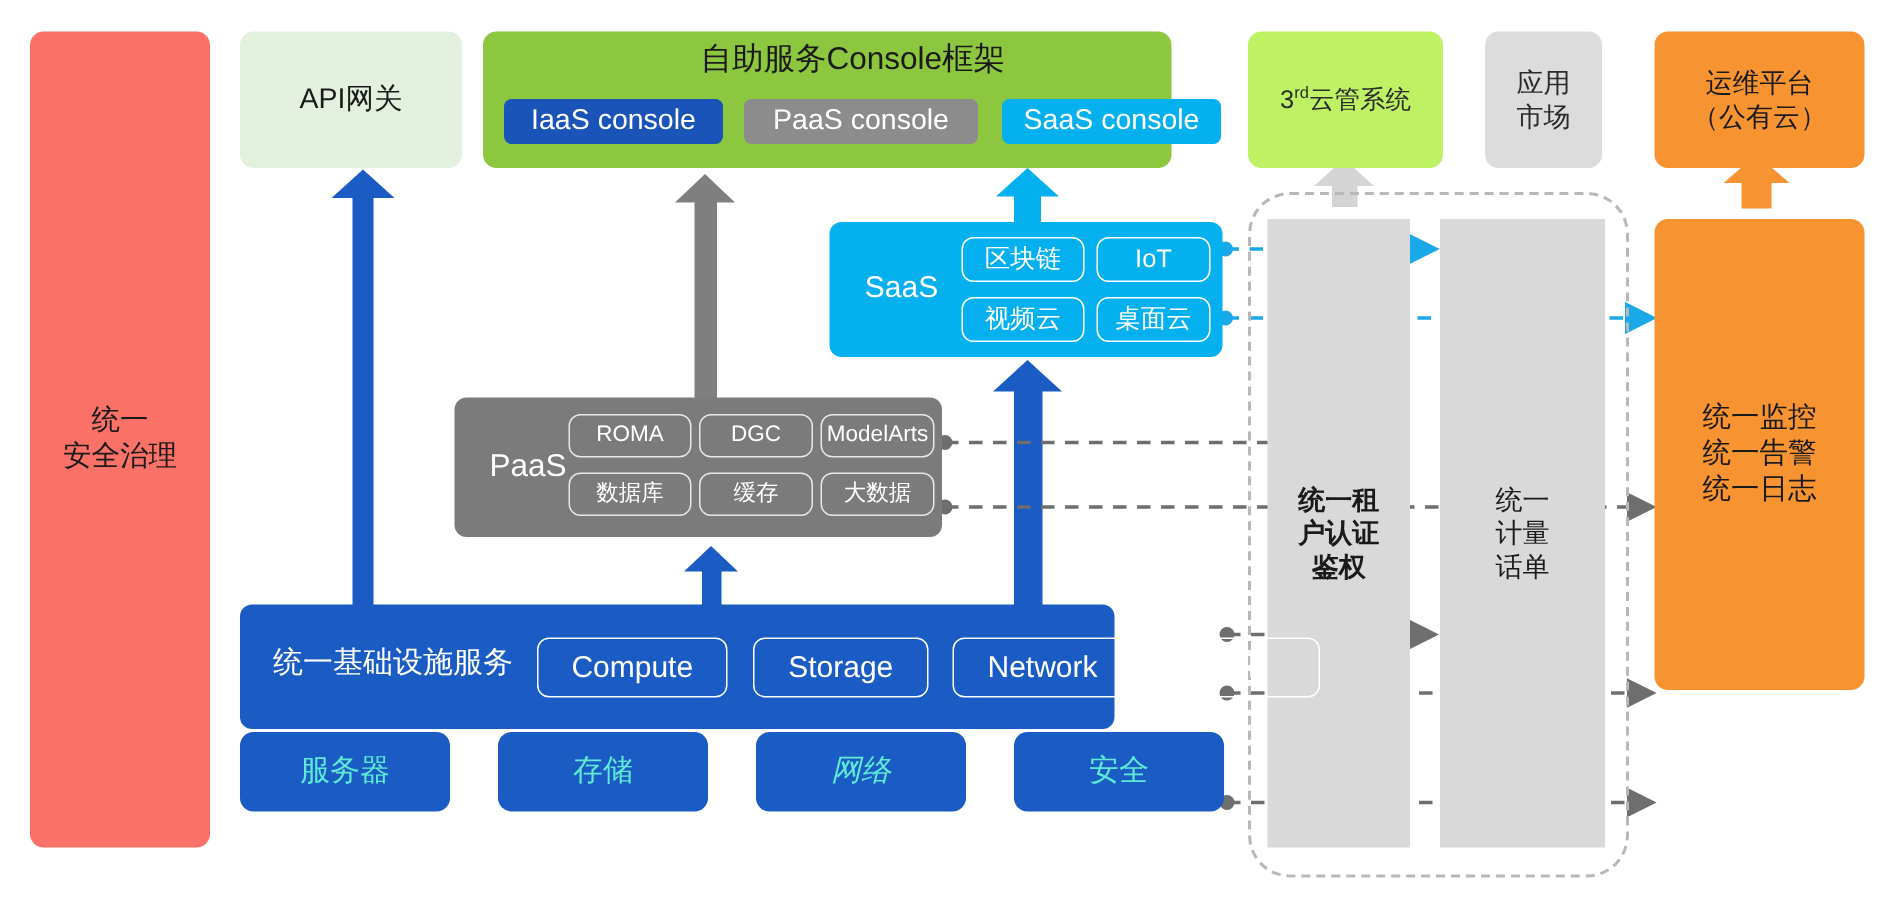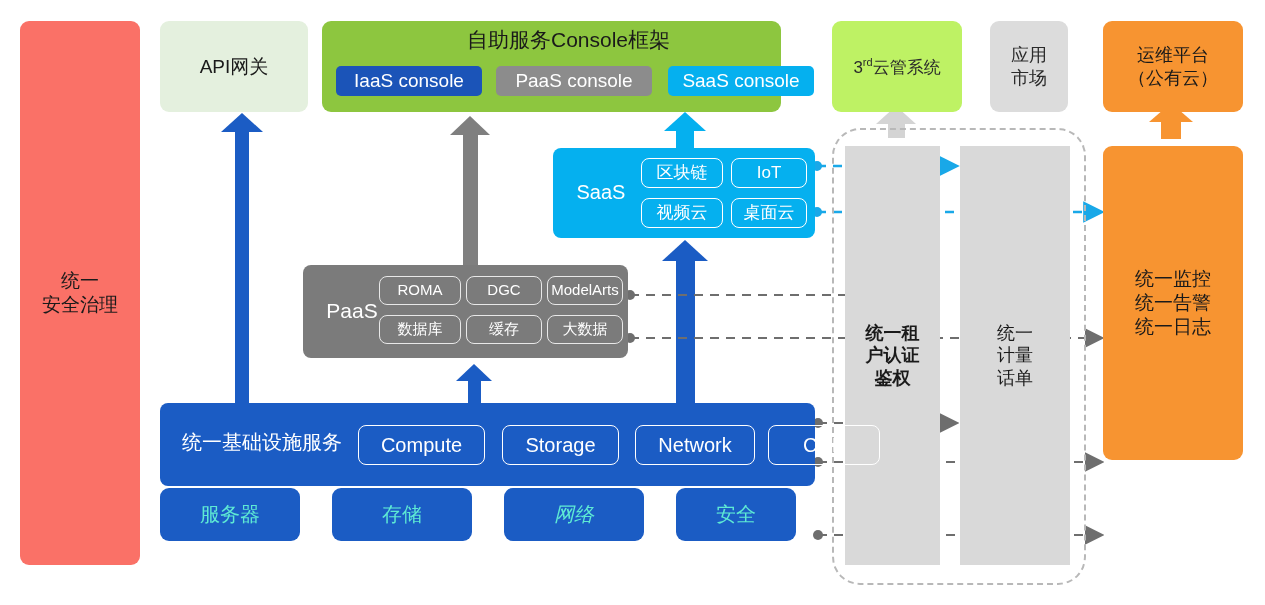--- a/index.html
+++ b/index.html
@@ -81,40 +81,40 @@
                border-radius:8px; color:#ffffff; font-size:15px;
                display:flex; align-items:center; justify-content:center; }
   #paas-c0 { left:76px;  top:11px; width:80px; }
   #paas-c1 { left:163px; top:11px; width:74px; }
   #paas-c2 { left:244px; top:11px; width:74px; }
   #paas-c3 { left:76px;  top:50px; width:80px; }
   #paas-c4 { left:163px; top:50px; width:74px; }
   #paas-c5 { left:244px; top:50px; width:74px; }
 
   
-  #infra { left:160px; top:403px; width:655px; height:83px;
+  #infra { left:160px; top:403px; width:583px; height:83px;
            background:#1b5cc4; border-radius:8px; display:block; }
   #infra-label { position:absolute; left:14px; top:27px; width:176px;
                  color:#ffffff; font-size:20px; text-align:center; }
   .infra-chip { position:absolute; top:22px; height:38px;
                 border:1.8px solid #ffffff; border-radius:8px;
                 color:#ffffff; font-size:20px;
                 display:flex; align-items:center; justify-content:center; }
   #infra-c0 { left:198px; width:125px; }
   #infra-c1 { left:342px; width:115px; }
   #infra-c2 { left:475px; width:118px; }
   #infra-c3 { left:608px; width:110px; }
 
   
   .base-box { top:488px; height:53px; background:#1b5cc4; border-radius:9px;
               color:#5eead4; font-size:20px; }
   #base-0 { left:160px; width:140px; }
   #base-1 { left:332px; width:140px; }
   #base-2 { left:504px; width:140px;font-style:italic; }
-  #base-3 { left:676px; width:120px; }
+  #base-3 { left:676px; width:140px; }
 </style>
 </head>
 <body>
 
 <div id="stage">
 
   <svg class="svg-layer" viewBox="0 0 1265 605" xmlns="http://www.w3.org/2000/svg">
     <defs>
       <marker id="arr-gray" markerWidth="9" markerHeight="9" refX="7" refY="4.5" orient="auto">
           <path d="M0,0 L9,4.5 L0,9 z" fill="#6e6e6e"></path>

